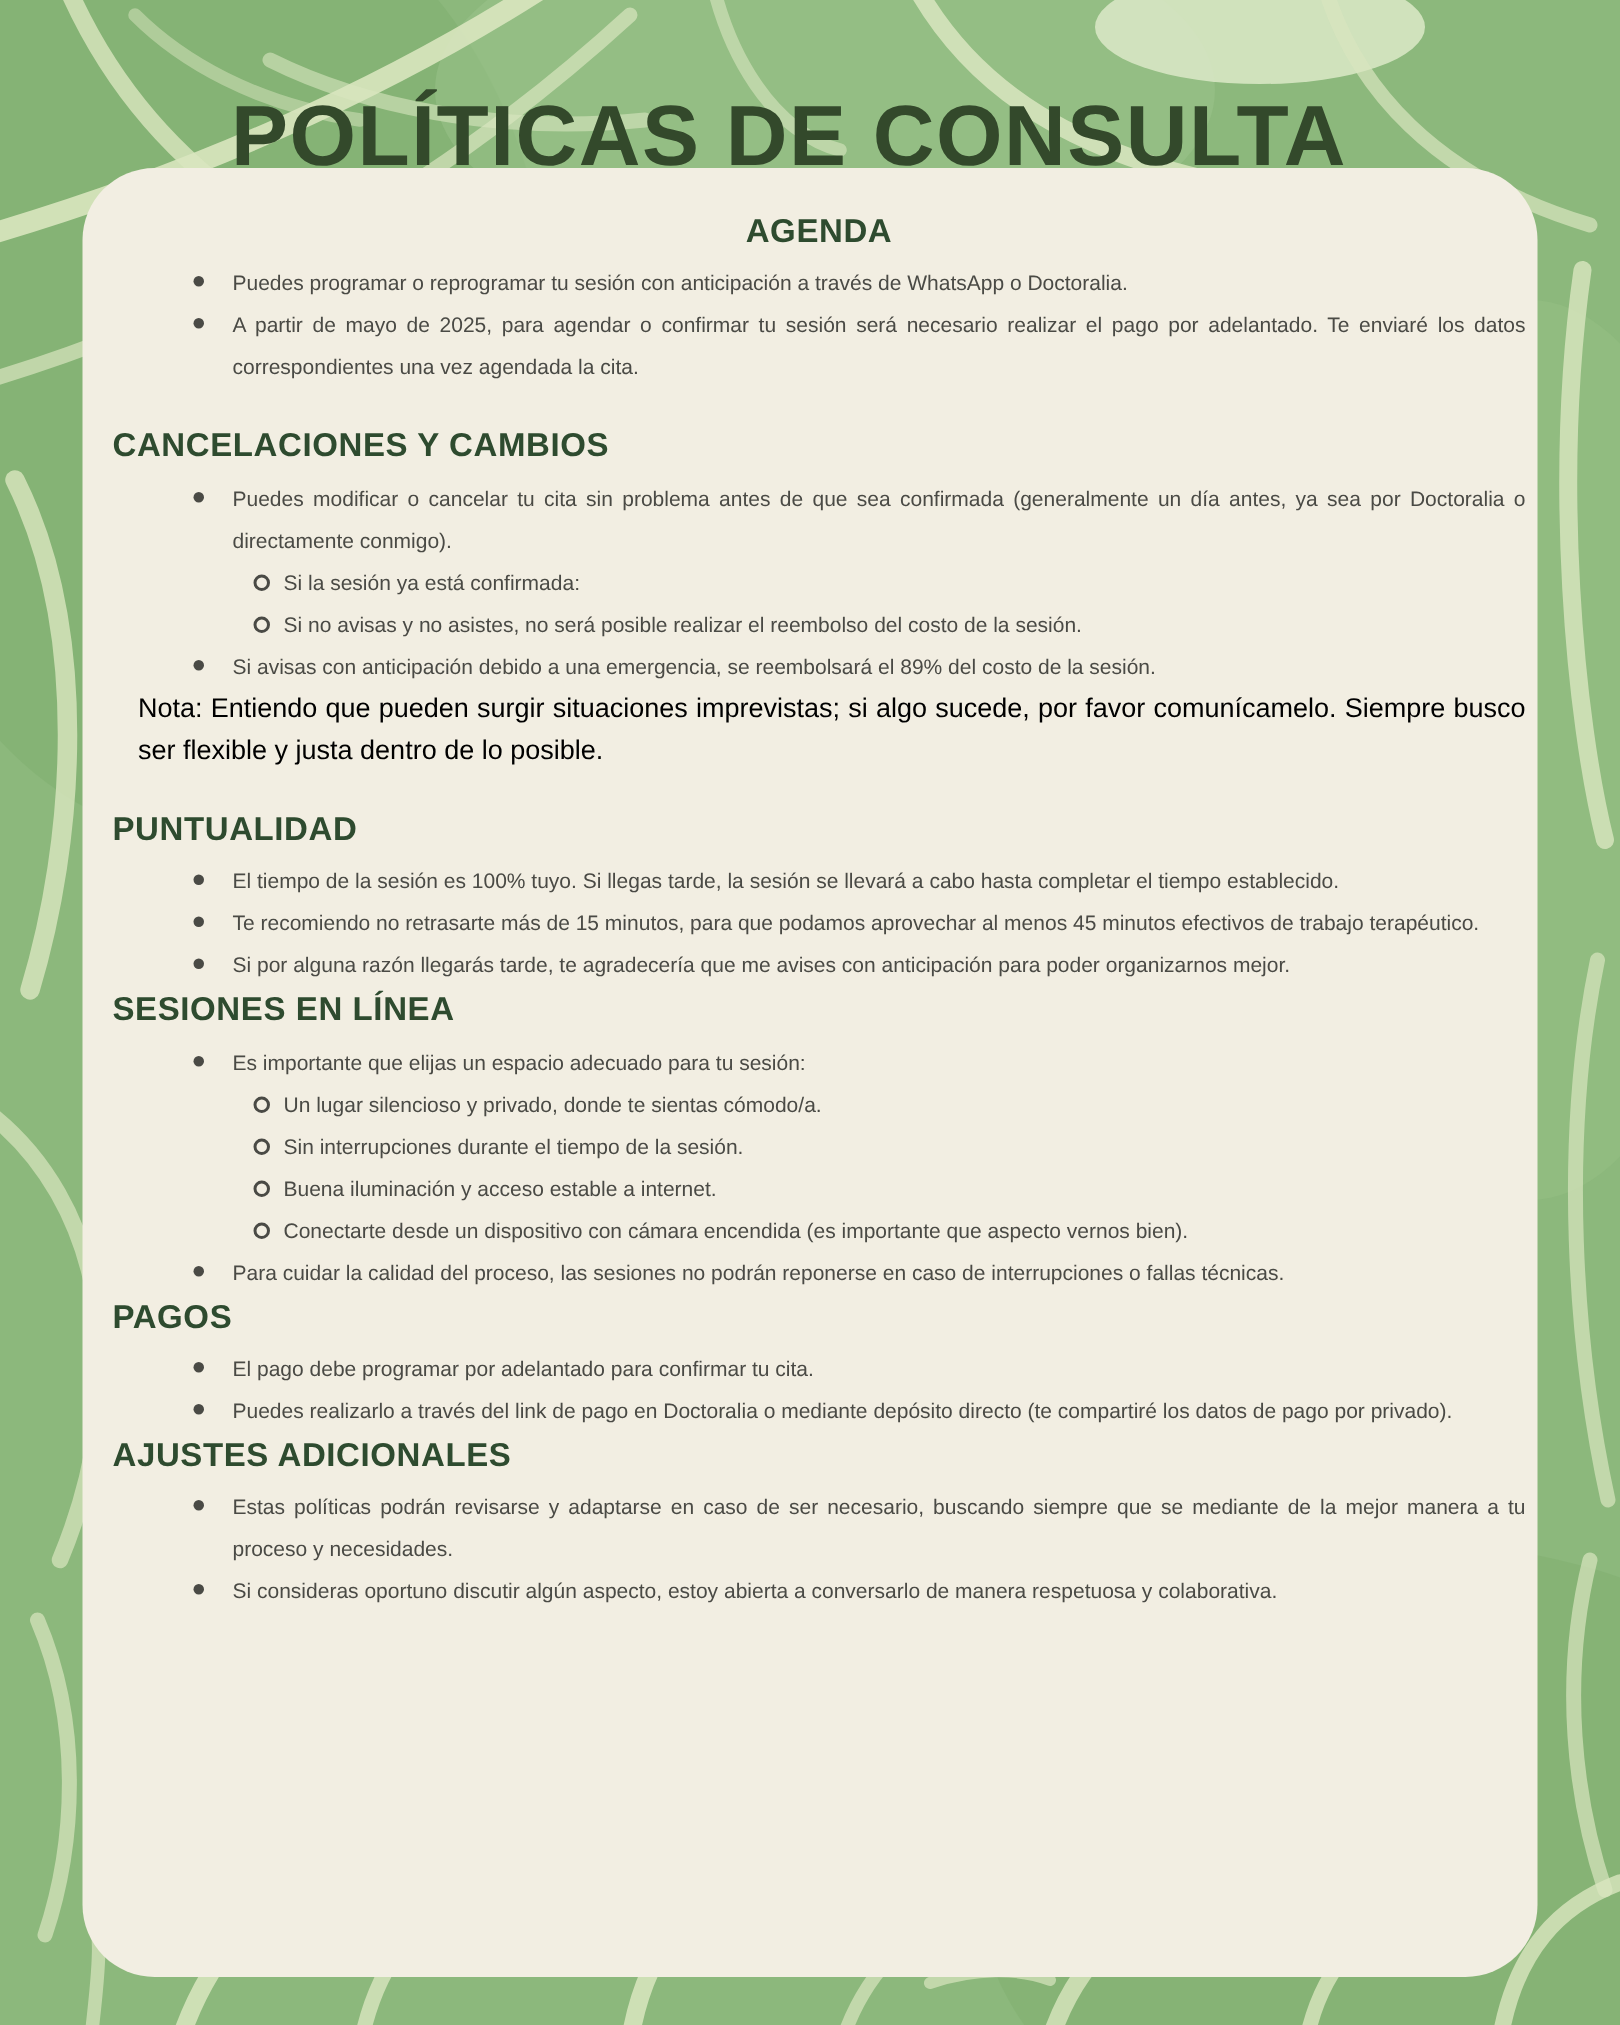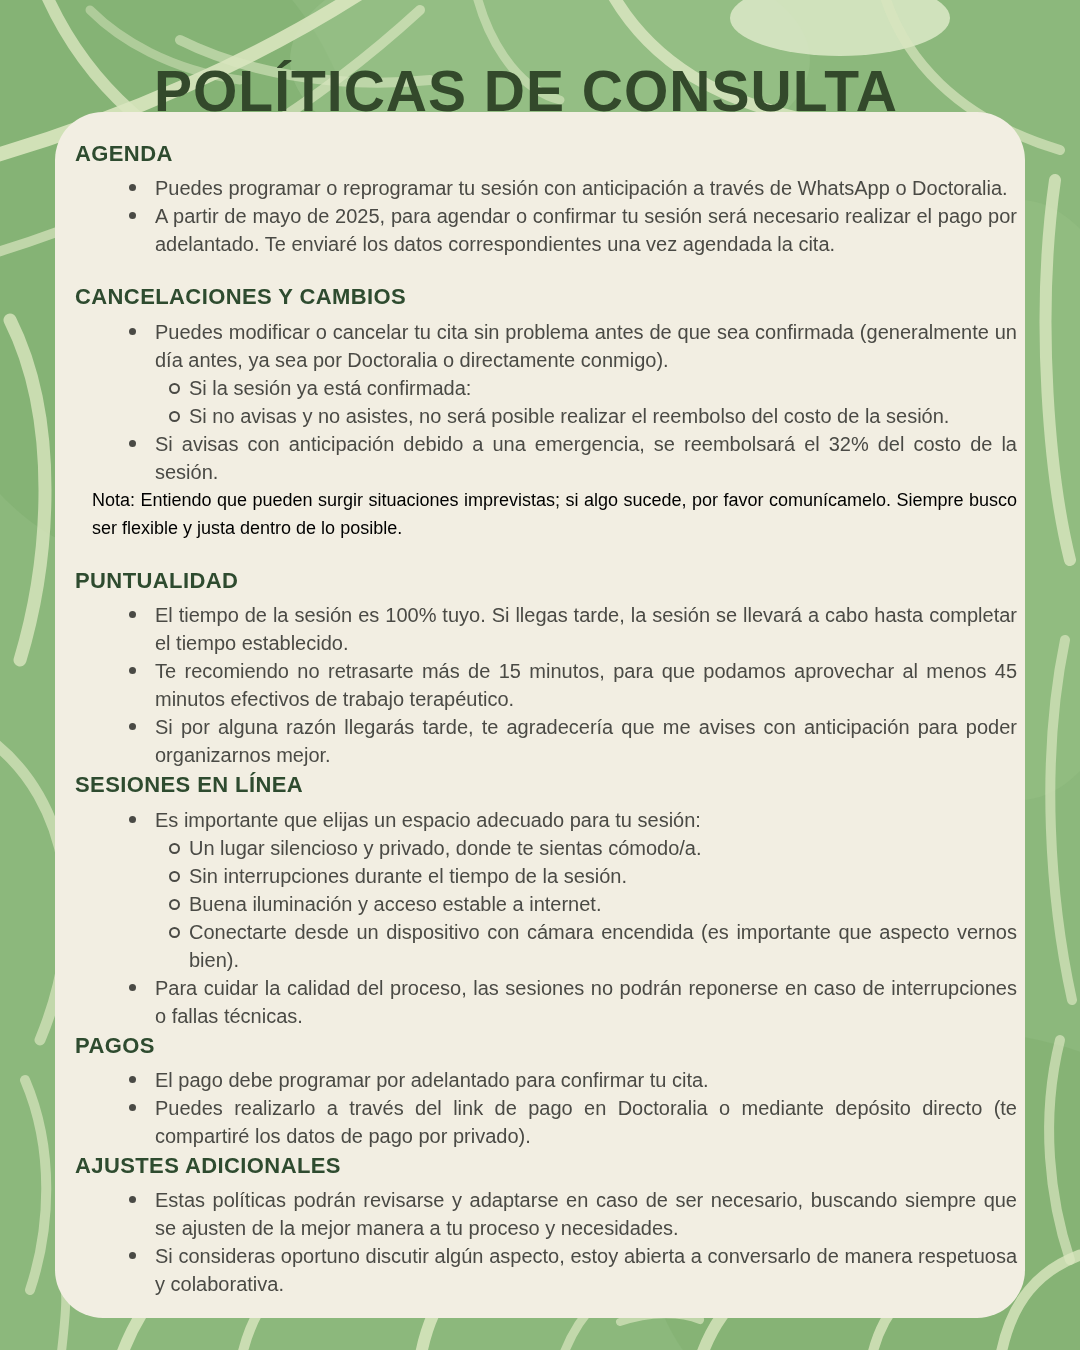--- a/index.html
+++ b/index.html
@@ -28,26 +28,26 @@
     box-sizing:border-box;
     padding:29px 8px 0 20px;
   }
   .sec{margin:0;}
   .h{
     font-size:22px;font-weight:800;letter-spacing:.4px;
     color:#2e4b2f;
     margin:26px 0 7px 0;
     line-height:1.2;
   }
-  .sec:first-of-type .h{margin-top:0;}
+  .sec:first-of-type .h{margin-top:0;text-align:center;}
   .h.tight{margin-top:3px;}
   .item{position:relative;}
   .item .t{
     margin:0;
-    font-size:20px;line-height:28px;
+    font-size:14px;line-height:28px;
     color:#4a4a45;
     text-align:justify;
   }
   .item.b{padding-left:80px;}
   .item.b .mk{
     position:absolute;left:54px;top:10px;
     width:7px;height:7px;border-radius:50%;
     background:#4a4a45;
   }
   .item.s{padding-left:114px;}
@@ -128,21 +128,21 @@
       <div class="item s">
         <span class="mk"></span>
         <p class="t">Si la sesión ya está confirmada:</p>
       </div>
       <div class="item s">
         <span class="mk"></span>
         <p class="t">Si no avisas y no asistes, no será posible realizar el reembolso del costo de la sesión.</p>
       </div>
       <div class="item b">
         <span class="mk"></span>
-        <p class="t">Si avisas con anticipación debido a una emergencia, se reembolsará el 32% del costo de la sesión.</p>
+        <p class="t">Si avisas con anticipación debido a una emergencia, se reembolsará el 89% del costo de la sesión.</p>
       </div>
       <p class="note">Nota: Entiendo que pueden surgir situaciones imprevistas; si algo sucede, por favor comunícamelo. Siempre busco ser flexible y justa dentro de lo posible.</p>
     </section>
 
     <section class="sec">
       <h2 class="h">PUNTUALIDAD</h2>
       <div class="item b">
         <span class="mk"></span>
         <p class="t">El tiempo de la sesión es 100% tuyo. Si llegas tarde, la sesión se llevará a cabo hasta completar el tiempo establecido.</p>
       </div>
@@ -193,21 +193,21 @@
       <div class="item b">
         <span class="mk"></span>
         <p class="t">Puedes realizarlo a través del link de pago en Doctoralia o mediante depósito directo (te compartiré los datos de pago por privado).</p>
       </div>
     </section>
 
     <section class="sec">
       <h2 class="h tight">AJUSTES ADICIONALES</h2>
       <div class="item b">
         <span class="mk"></span>
-        <p class="t">Estas políticas podrán revisarse y adaptarse en caso de ser necesario, buscando siempre que se ajusten de la mejor manera a tu proceso y necesidades.</p>
+        <p class="t">Estas políticas podrán revisarse y adaptarse en caso de ser necesario, buscando siempre que se mediante de la mejor manera a tu proceso y necesidades.</p>
       </div>
       <div class="item b">
         <span class="mk"></span>
         <p class="t">Si consideras oportuno discutir algún aspecto, estoy abierta a conversarlo de manera respetuosa y colaborativa.</p>
       </div>
     </section>
 
   </div>
 </div>
 

